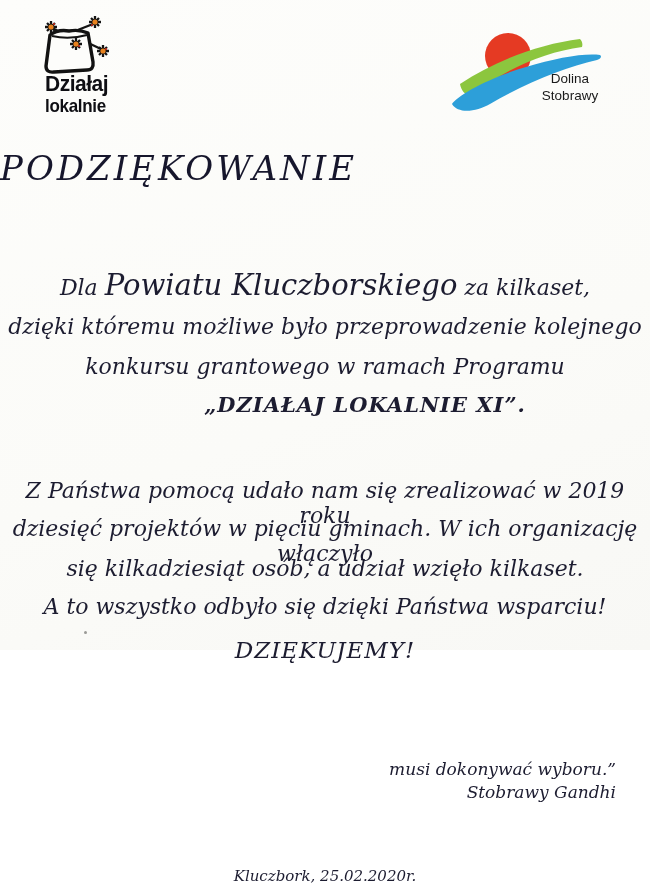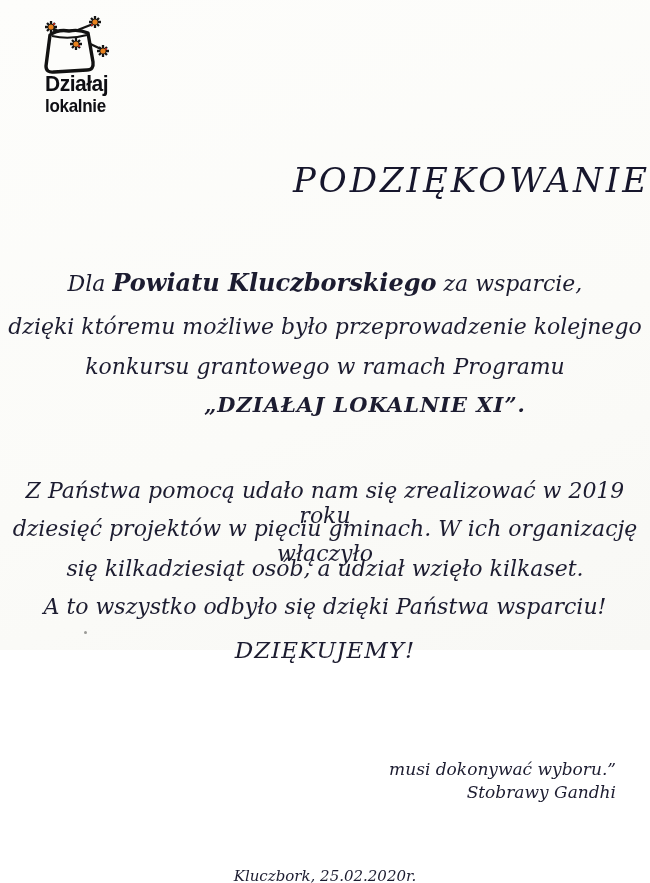--- a/index.html
+++ b/index.html
@@ -27,29 +27,29 @@
   .dl-word1{font-size:21px;letter-spacing:-0.5px;}
   .dl-word2{font-size:17px;letter-spacing:-0.3px;margin-top:2px;}
   .logo-right{position:absolute;left:448px;top:22px;width:185px;height:95px;}
   .ds-text{
     position:absolute;left:77px;top:48px;width:90px;
     font-family:"Liberation Sans", sans-serif;
     font-size:13.5px;color:#1a1a1a;text-align:center;line-height:17px;
   }
   
   .title{
-    position:absolute;left:0;top:160px;width:100%;
-    text-align:right;font-style:italic;font-size:34px;
+    position:absolute;left:0;top:148px;width:100%;
+    text-align:left;font-style:italic;font-size:34px;
     letter-spacing:3px;color:#16162c;
   }
   .bodyline{
     position:absolute;left:0;width:100%;
     text-align:center;font-style:italic;font-size:22px;color:#1c1c30;
   }
-  .bold-name{font-weight:bold;font-size:24px;}
+  .bold-name{font-weight:normal;font-size:29px;}
   .bold-line{font-weight:bold;font-size:21px;letter-spacing:1px;padding-left:40px;}
   .thanks{font-weight:normal;font-size:23px;letter-spacing:1px;}
   .quoteline{
     position:absolute;right:34px;width:600px;
     text-align:right;font-style:italic;font-size:17px;color:#1c1c30;
   }
   .dateline{
     position:absolute;left:0;top:846px;width:100%;
     text-align:center;font-style:italic;font-size:15px;color:#1c1c30;margin-top:21px;
   }
@@ -93,27 +93,38 @@
         <circle r="2.6" fill="#e8821e"></circle>
           <circle cx="3" cy="-2" r="1.1" fill="#cc2b1d"></circle>
       </g>
     </svg>
     <div class="dl-wordmark">
       <div class="dl-word1">Działaj</div>
       <div class="dl-word2">lokalnie</div>
     </div>
   </div>
 
+  <div class="logo-right">
+    <svg width="185" height="95" viewBox="0 0 185 95">
+      <circle cx="60" cy="34" r="23" fill="#e53a23"></circle>
+      <path d="M12,62 C48,38 92,22 132,17 C134,19 135,22 134,25 C96,30 56,48 22,74 C17,73 13,68 12,62 Z" fill="#8cc63e"></path>
+      <path d="M4,82 C10,73 40,56 78,45 C108,36 136,31 152,33 C154,34 153,37 149,38 C118,45 80,60 42,82 C28,90 10,92 4,82 Z" fill="#2d9fd9"></path>
+    </svg>
+    <div class="ds-text">
+      <div>Dolina</div>
+      <div>Stobrawy</div>
+    </div>
+  </div>
 
   <div class="title">PODZIĘKOWANIE</div>
 
   <div class="bodyline" style="top:268px">
     <span>Dla</span>
     <span class="bold-name">Powiatu Kluczborskiego</span>
-    <span>za wsparcie,</span>
+    <span>za kilkaset,</span>
   </div>
   <div class="bodyline" style="top:314px">dzięki któremu możliwe było przeprowadzenie kolejnego</div>
   <div class="bodyline" style="top:354px">konkursu grantowego w ramach Programu</div>
   <div class="bodyline bold-line" style="top:392px">„DZIAŁAJ LOKALNIE XI”.</div>
 
   <div class="bodyline" style="top:478px">Z Państwa pomocą udało nam się zrealizować w 2019 roku</div>
   <div class="bodyline" style="top:516px">dziesięć projektów w pięciu gminach. W ich organizację włączyło</div>
   <div class="bodyline" style="top:594px">A to wszystko odbyło się dzięki Państwa wsparciu!</div>
   <div class="bodyline" style="top:556px">się kilkadziesiąt osób, a udział wzięło kilkaset.</div>
   <div class="bodyline thanks" style="top:637px">DZIĘKUJEMY!</div>

